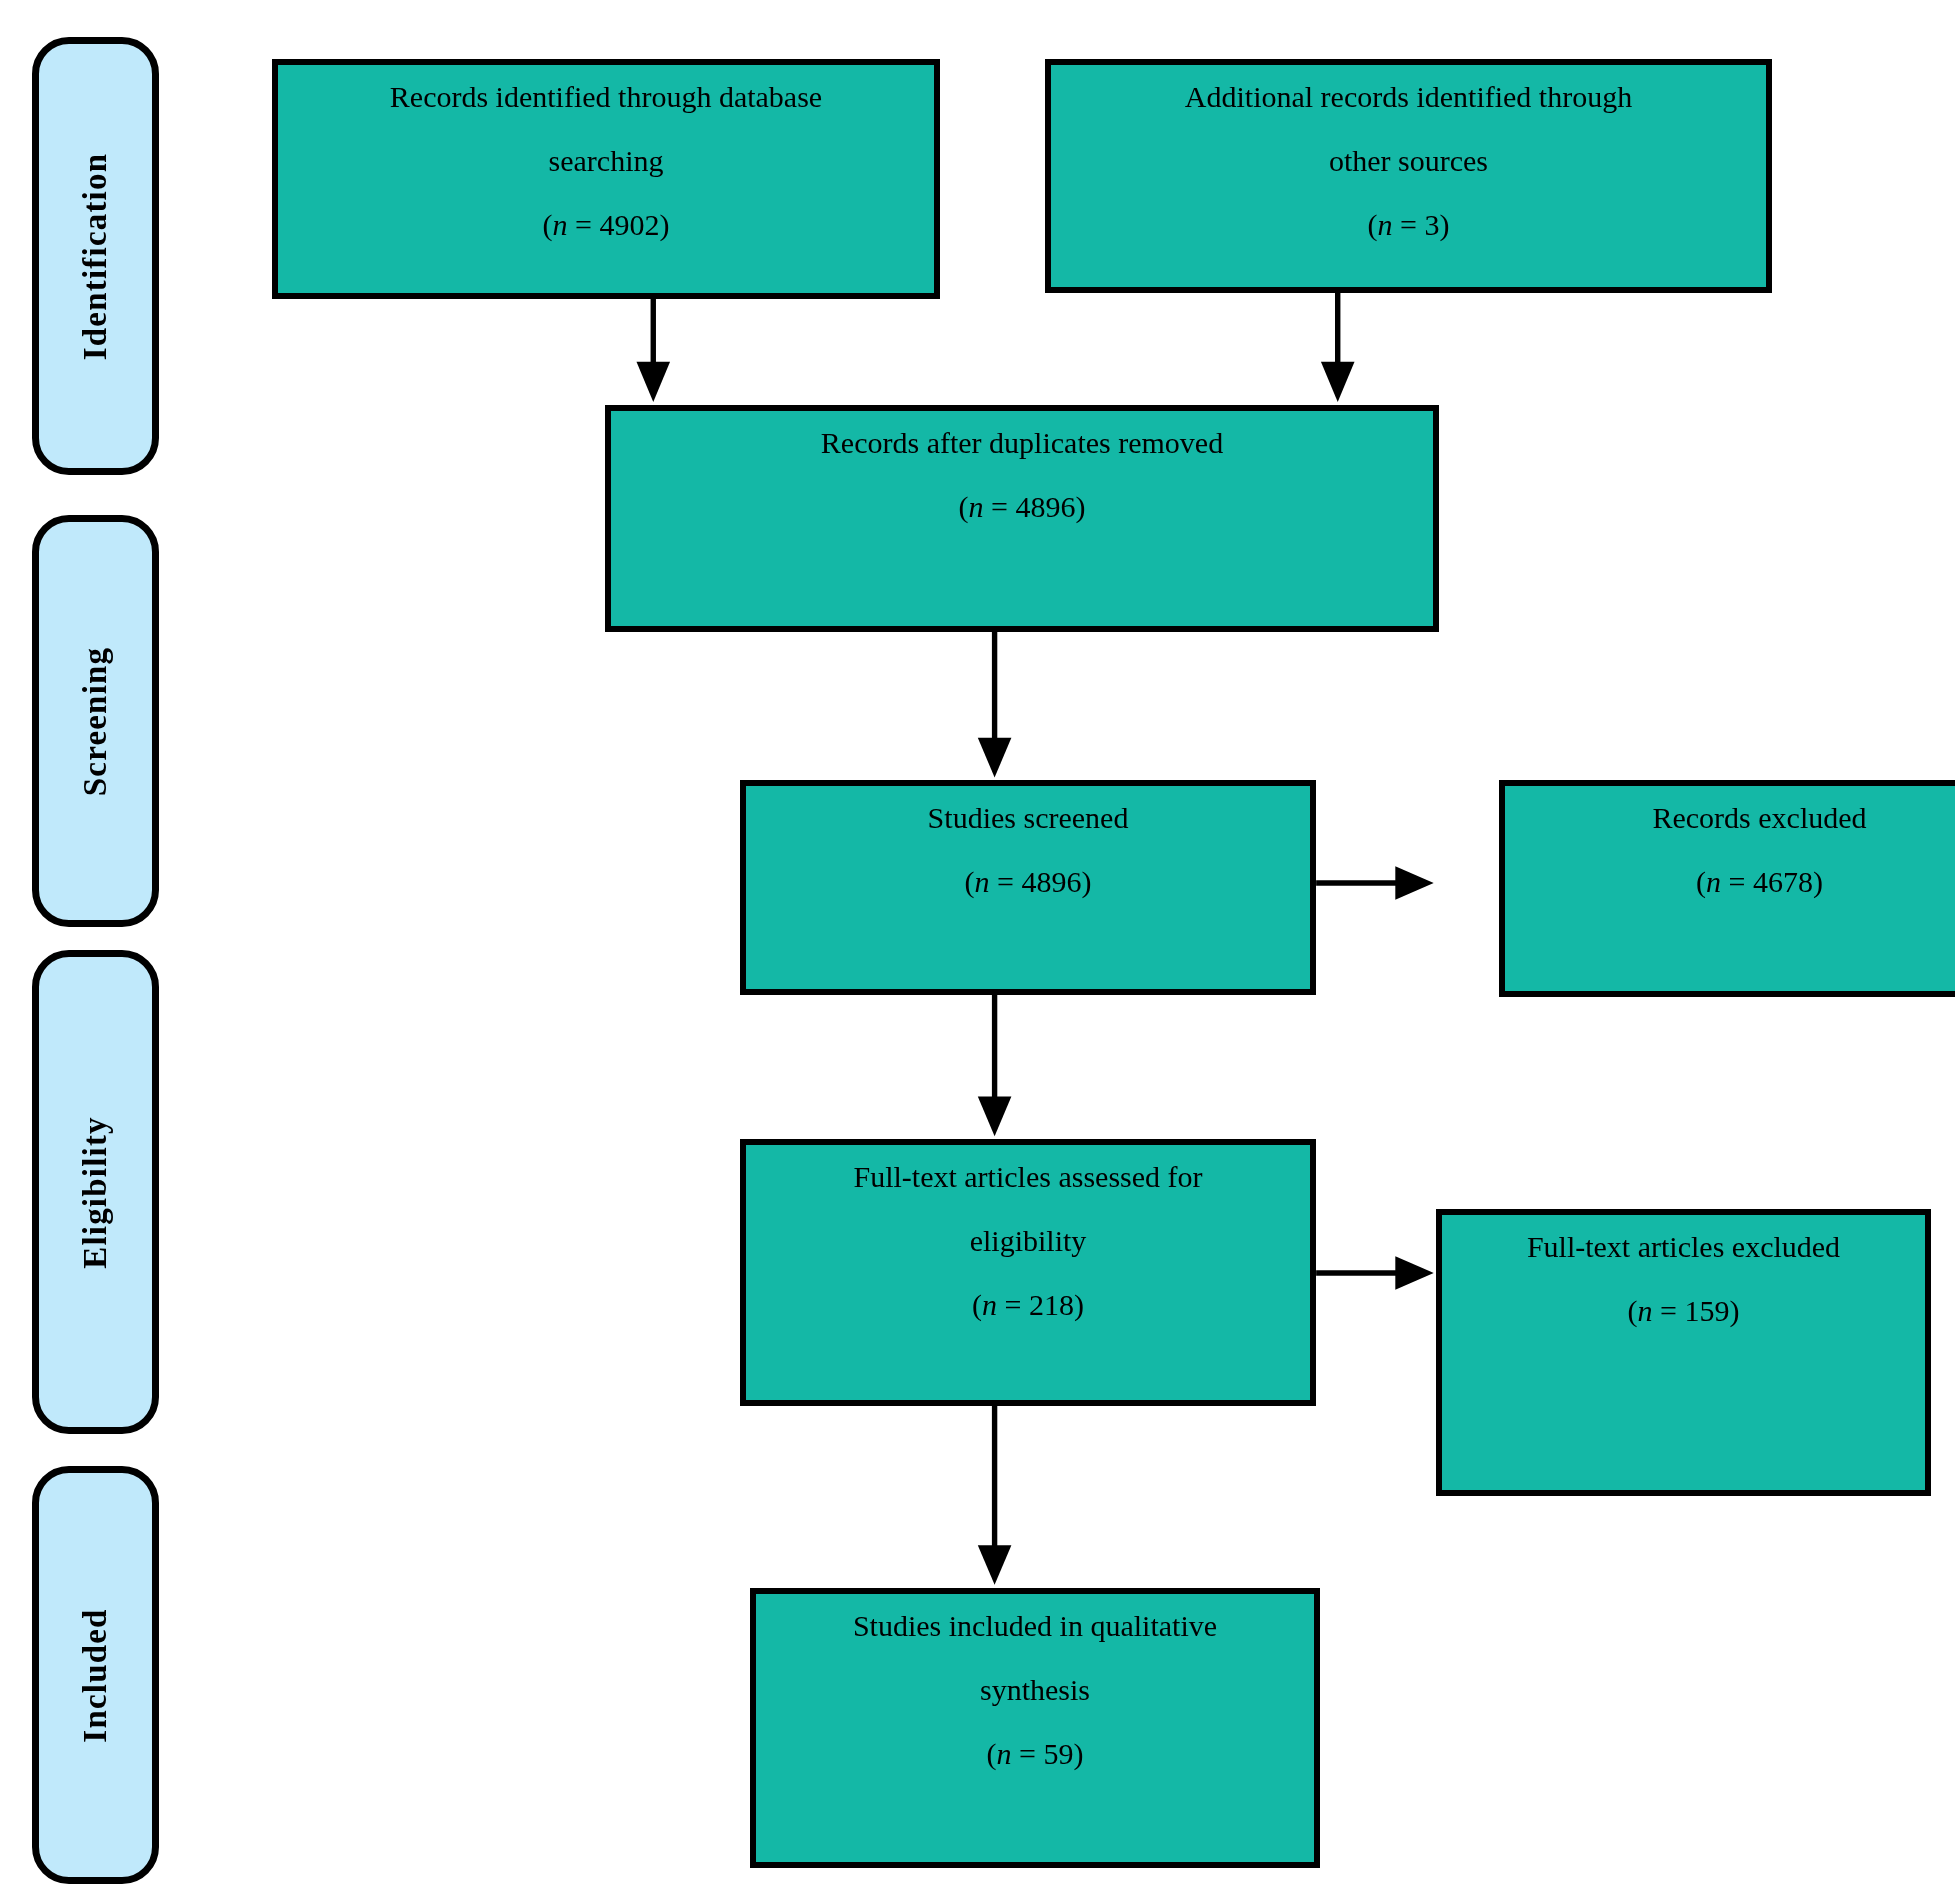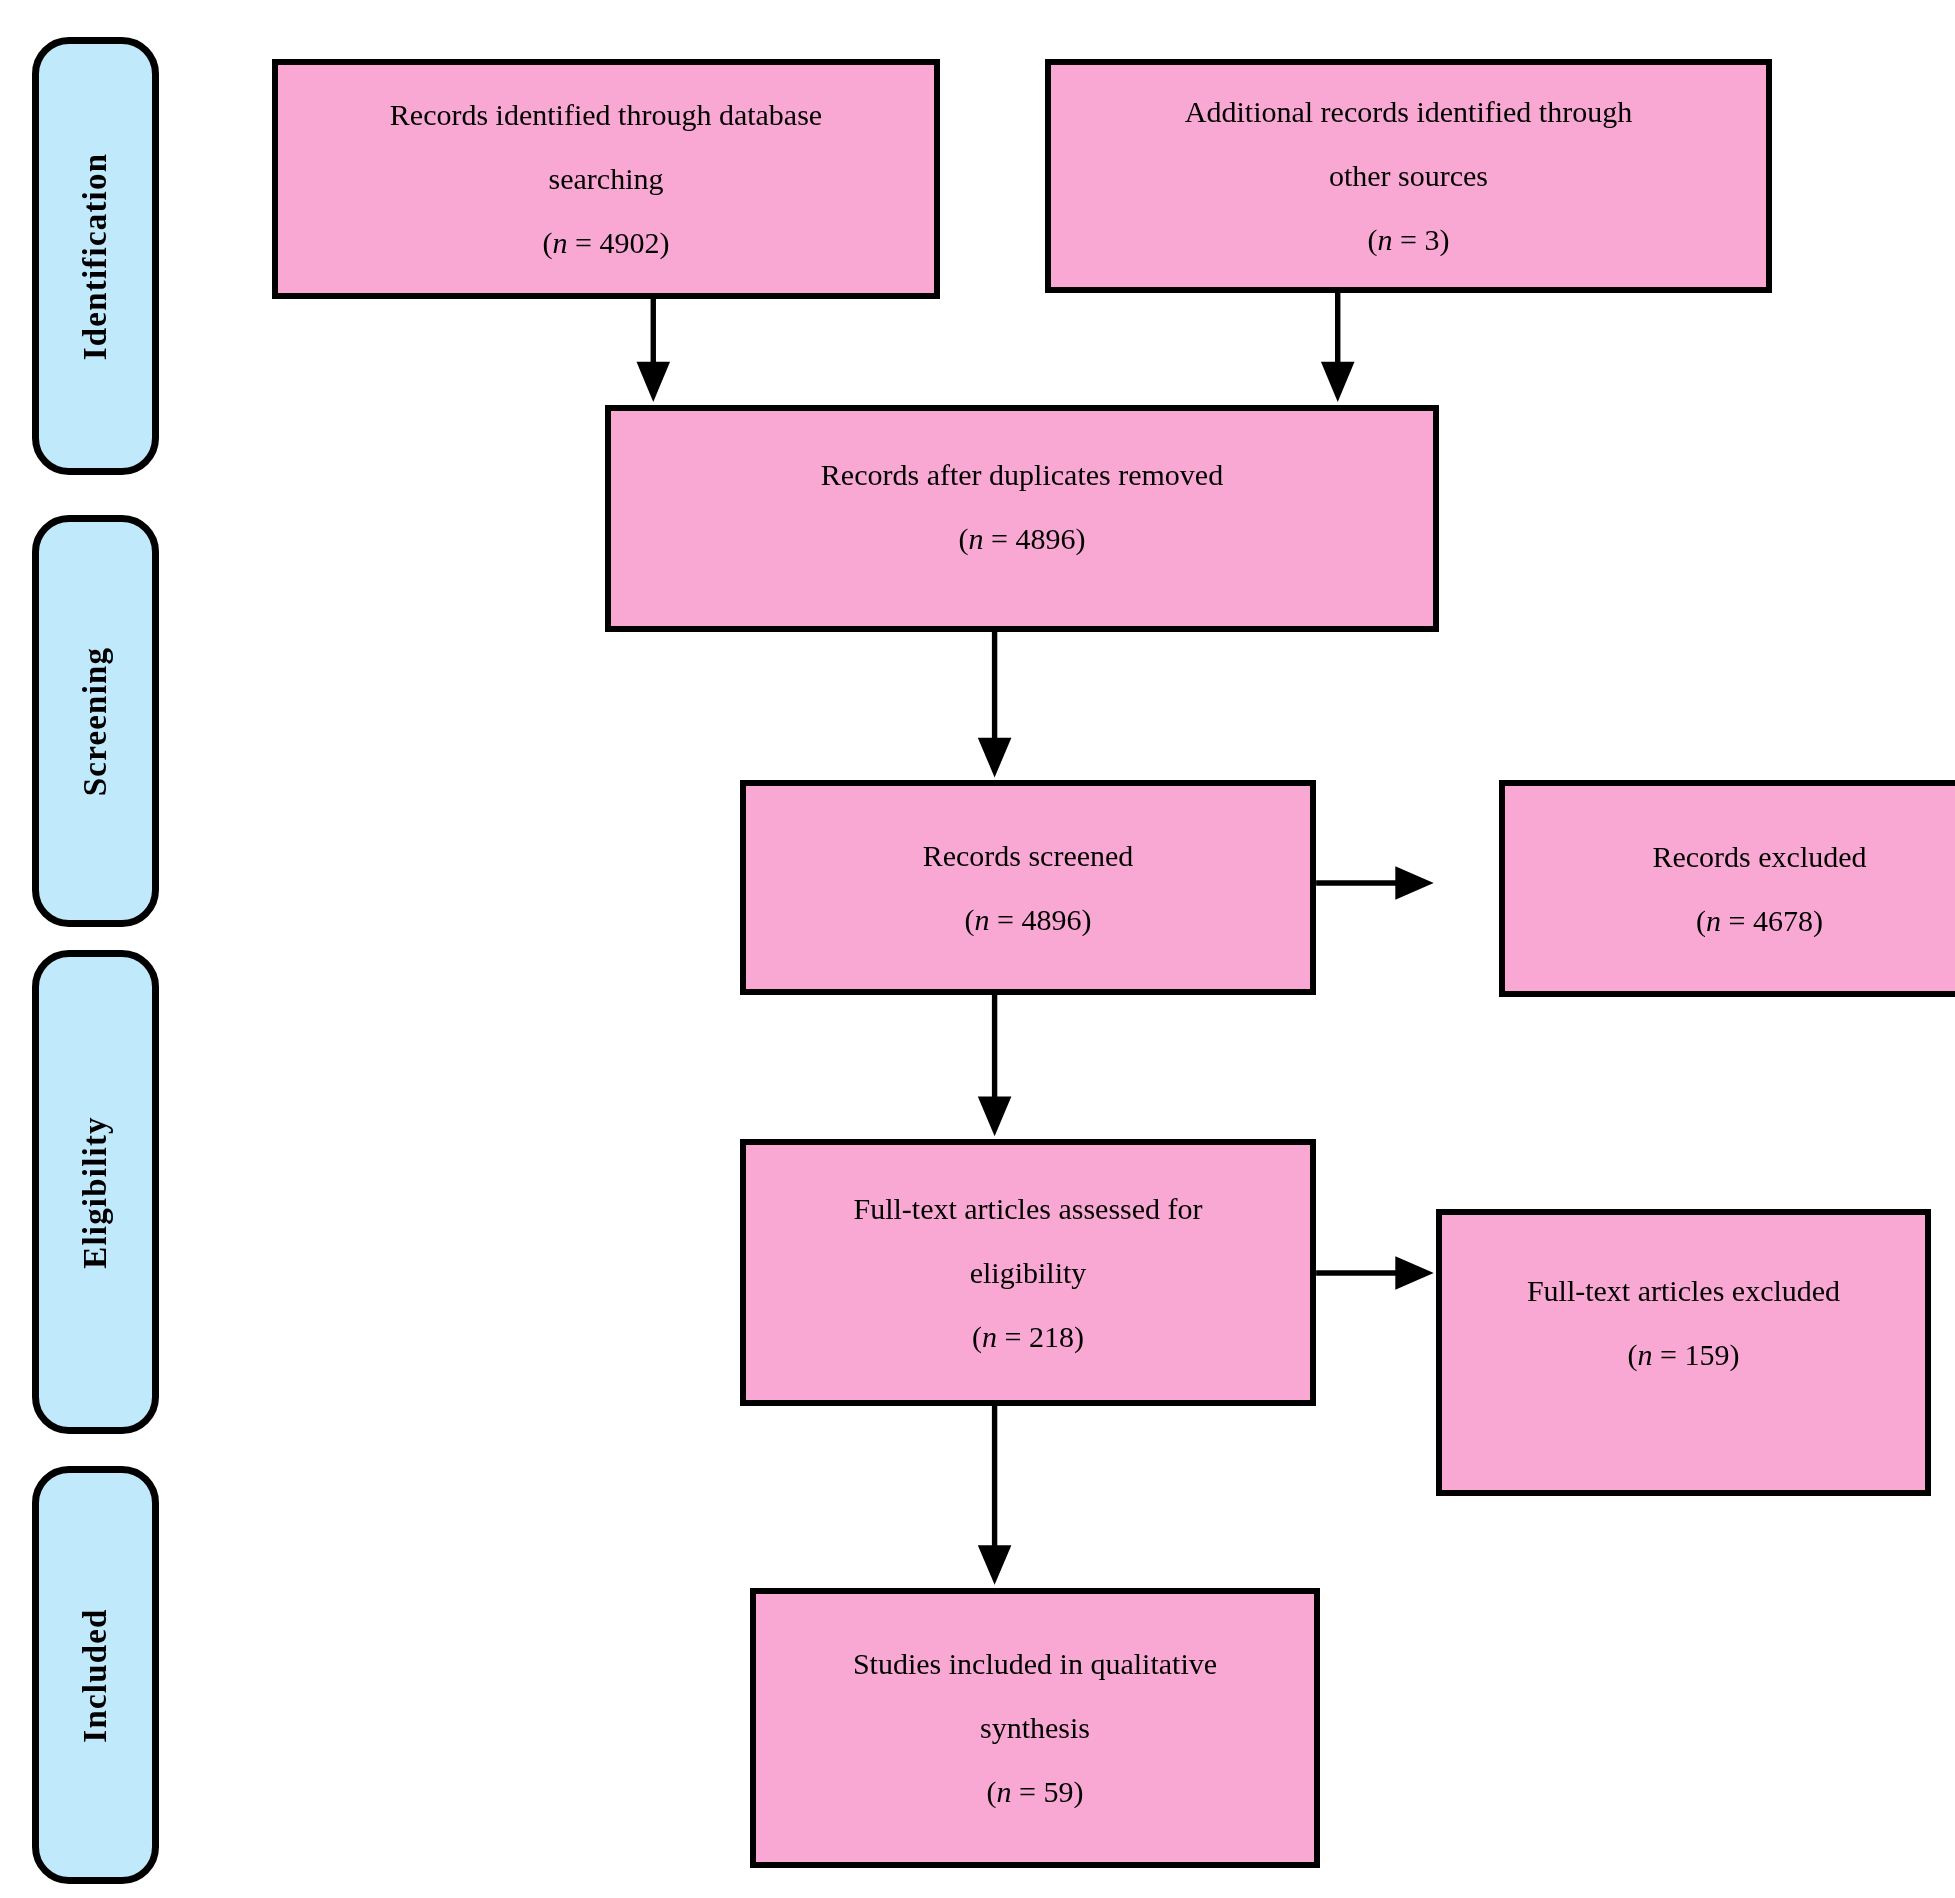--- a/index.html
+++ b/index.html
@@ -28,25 +28,25 @@
     letter-spacing:1.2px;
   }
   .s1{top:37px;height:438px;}
   .s2{top:515px;height:412px;}
   .s3{top:950px;height:484px;}
   .s4{top:1466px;height:418px;}
 
   
   .fbox{
     position:absolute;
-    background:#f9a8d4;
+    background:#14b8a6;
     border:6px solid #000;
     box-sizing:border-box;
     display:flex;flex-direction:column;
-    align-items:center;justify-content:center;
+    align-items:center;justify-content:flex-start;
     text-align:center;
   }
   .fbox .line{
     font-size:30px;
     line-height:64px;
     height:64px;
     white-space:nowrap;
   }
   .b1{left:272px;top:59px;width:668px;height:240px;}
   .b2{left:1045px;top:59px;width:727px;height:234px;}
@@ -121,21 +121,21 @@
     <div class="line">other sources</div>
     <div class="line count"><span>(</span><i>n</i><span> = </span><span>3</span><span>)</span></div>
   </div>
 
   <div class="fbox b3">
     <div class="line">Records after duplicates removed</div>
     <div class="line count"><span>(</span><i>n</i><span> = </span><span>4896</span><span>)</span></div>
   </div>
 
   <div class="fbox b4">
-    <div class="line">Records screened</div>
+    <div class="line">Studies screened</div>
     <div class="line count"><span>(</span><i>n</i><span> = </span><span>4896</span><span>)</span></div>
   </div>
 
   <div class="fbox b5">
     <div class="line">Records excluded</div>
     <div class="line count"><span>(</span><i>n</i><span> = </span><span>4678</span><span>)</span></div>
   </div>
 
   <div class="fbox b6">
     <div class="line">Full-text articles assessed for</div>

